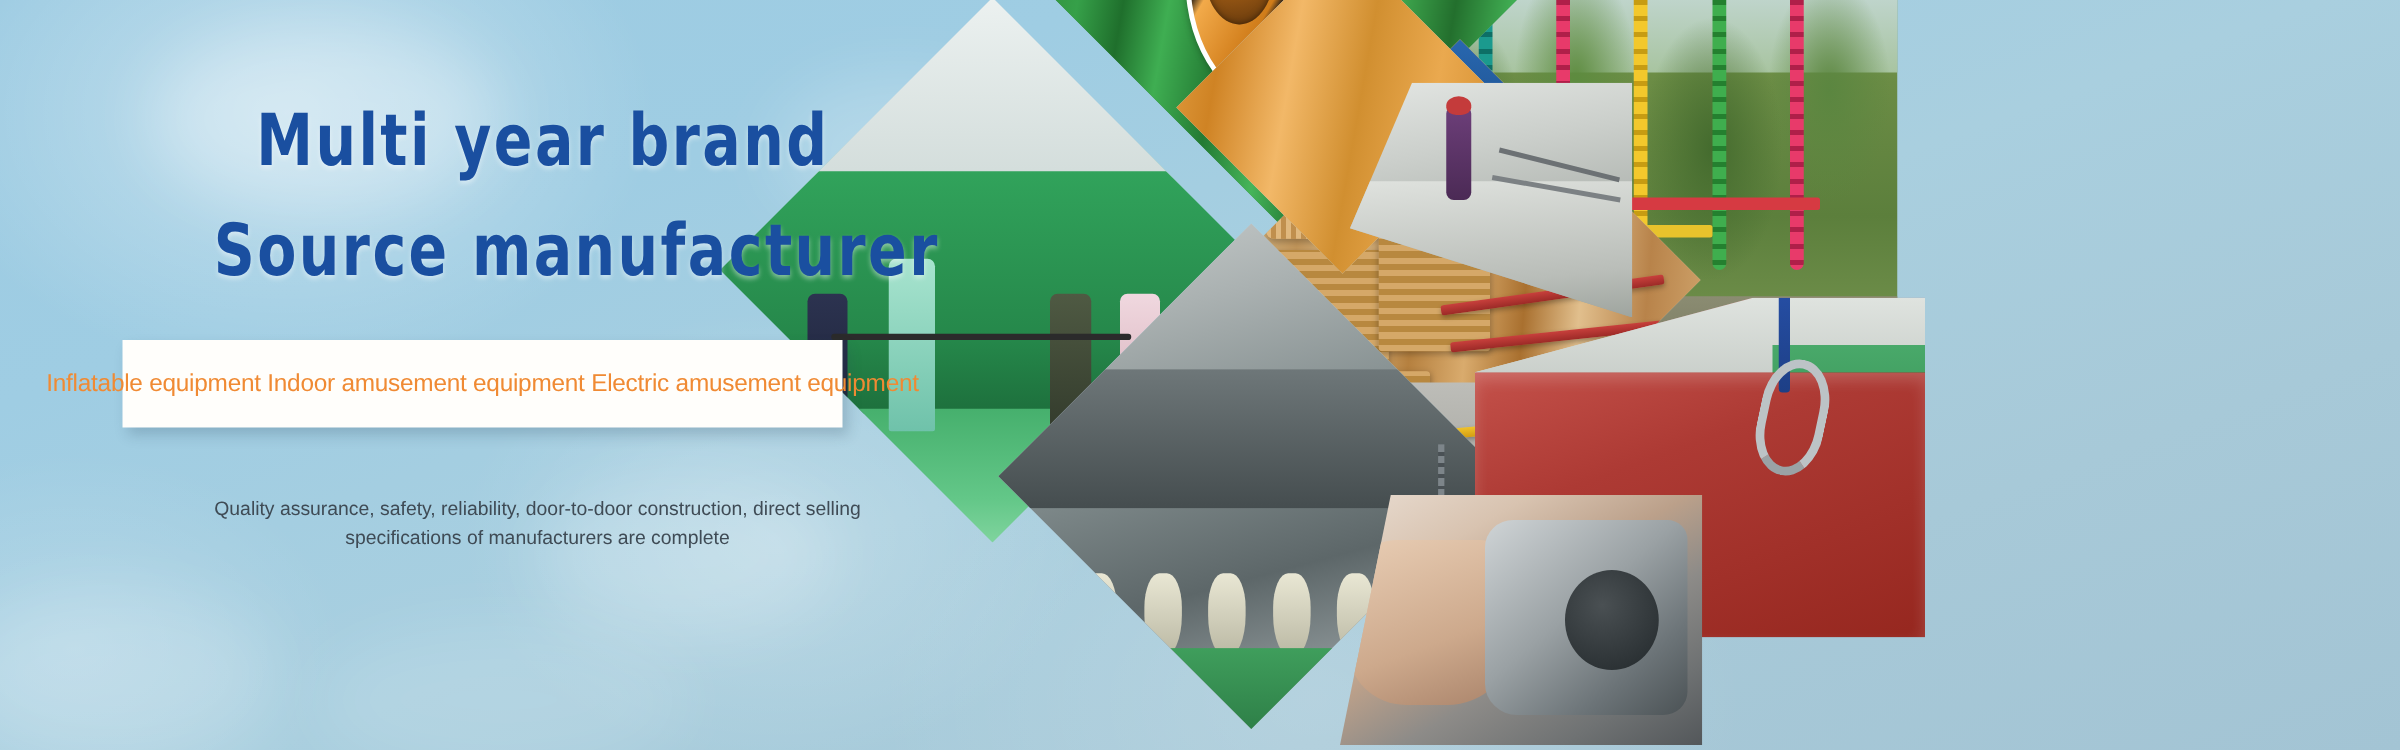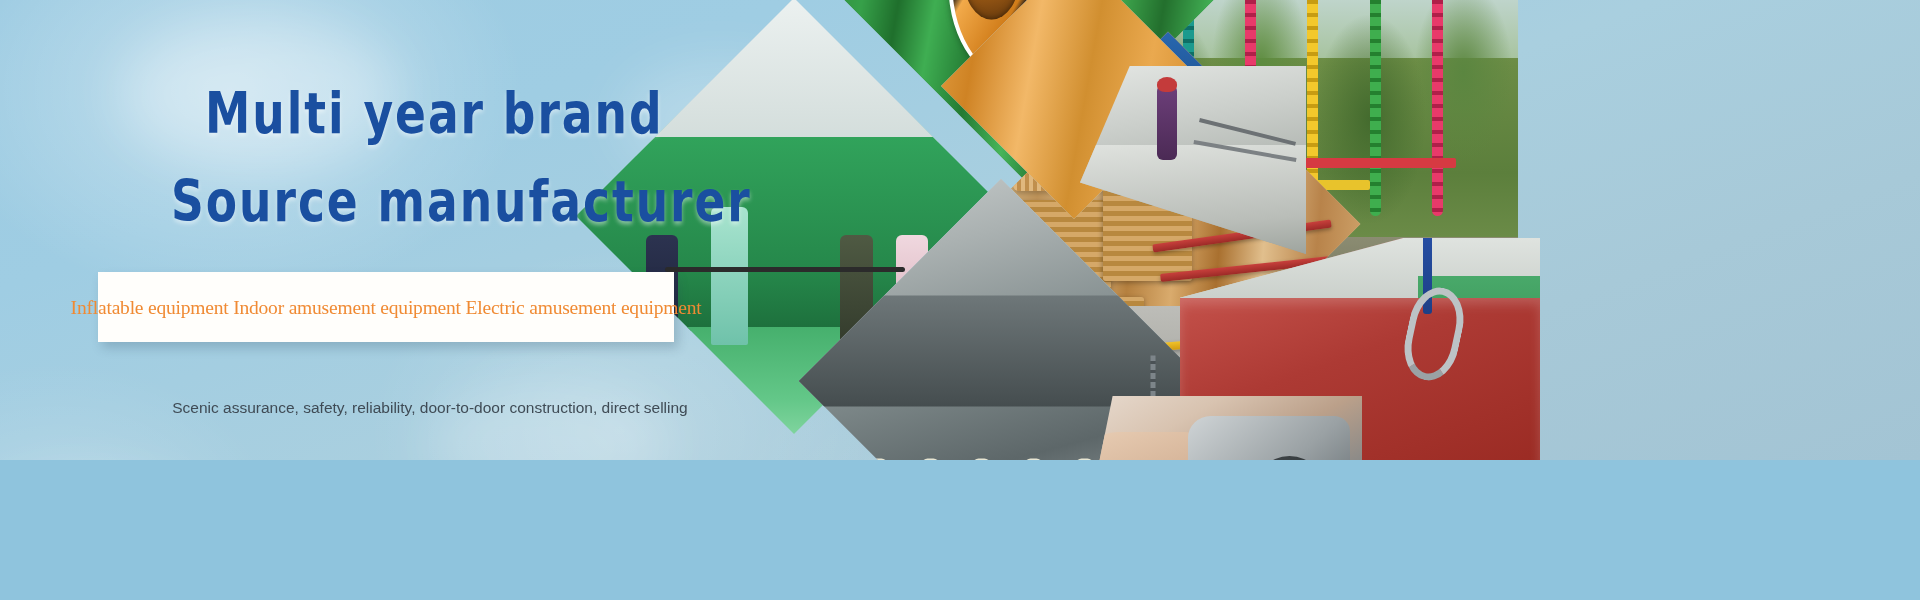--- a/index.html
+++ b/index.html
@@ -2,21 +2,21 @@
 <html><head>
 <meta charset="utf-8">
 <style>
   html,body{margin:0;padding:0;}
   body{
     width:1920px;height:600px;overflow:hidden;
     font-family:"Liberation Sans", sans-serif;
     background:#8fc4dd;
   }
   .banner{
-    position:relative;width:1920px;height:460px;overflow:hidden;
+    position:relative;width:1920px;height:600px;overflow:hidden;
     background:
       radial-gradient(ellipse 420px 300px at 230px 90px, rgba(255,255,255,.38), rgba(255,255,255,0) 70%),
       radial-gradient(ellipse 360px 260px at 620px 430px, rgba(255,255,255,.22), rgba(255,255,255,0) 70%),
       radial-gradient(ellipse 300px 220px at 60px 520px, rgba(255,255,255,.18), rgba(255,255,255,0) 72%),
       radial-gradient(ellipse 500px 340px at 1050px 560px, rgba(255,255,255,.16), rgba(255,255,255,0) 70%),
       linear-gradient(160deg,#9ccbe2 0%,#9fcde3 25%,#a9cfdf 52%,#a7c9d8 75%,#a3c4d4 100%);
   }
   
   .cloud{position:absolute;border-radius:50%;filter:blur(26px);pointer-events:none;}
 
@@ -38,21 +38,21 @@
   .headline .l2{display:block;white-space:nowrap;margin-left:-35px;}
 
   .catbox{
     position:absolute;left:98px;top:272px;width:576px;height:70px;
     background:#fffefb;
     box-shadow:4px 6px 10px rgba(40,70,90,.22);
     display:flex;flex-direction:column;justify-content:center;align-items:center;
   }
   .catline{
     color:#f08a33;font-size:19.5px;line-height:31px;white-space:nowrap;
-    font-family:Liberation Serif, serif;
+    font-family:Liberation Sans, sans-serif;
     letter-spacing:-0.2px;
   }
 
   .subtext{
     position:absolute;left:150px;top:396px;width:560px;
     text-align:center;
     color:#3f4b55;
     font-size:15.5px;line-height:23px;
     font-family:"Liberation Sans", sans-serif;
   }
@@ -355,17 +355,18 @@
     <div class="headline">
       <span class="l1">Multi year brand</span>
       <span class="l2">Source manufacturer</span>
     </div>
 
     <div class="catbox">
       <div class="catline">Inflatable equipment  Indoor amusement equipment  Electric amusement equipment</div>
     </div>
 
     <div class="subtext">
-      <span class="s1">Scenic assurance, safety, reliability, door-to-door construction, direct selling</span>
+      <span class="s1">Quality assurance, safety, reliability, door-to-door construction, direct selling</span>
+      <span class="s2">specifications of manufacturers are complete</span>
     </div>
 
   </div>
 </div>
 
 </body></html>

